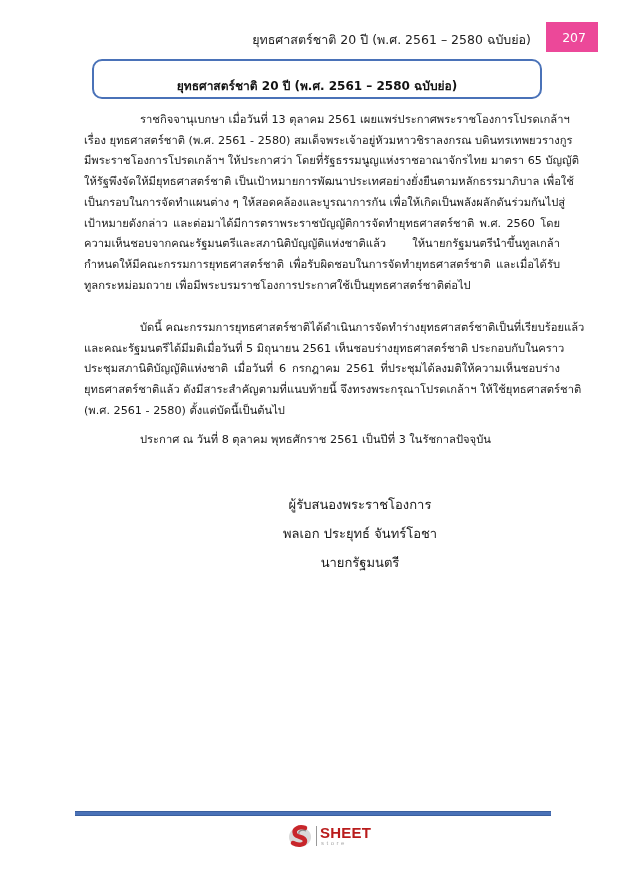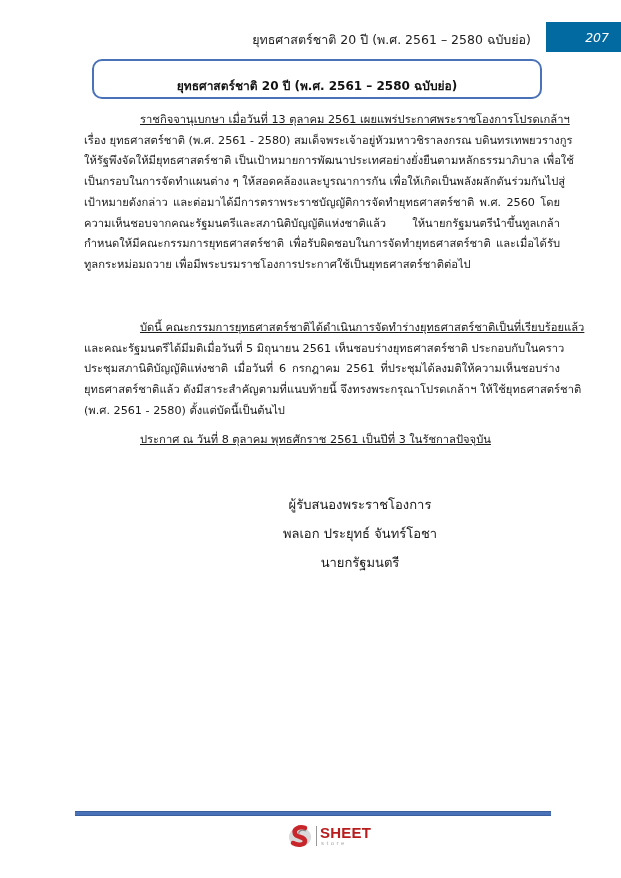--- a/index.html
+++ b/index.html
@@ -7,39 +7,39 @@
     width: 621px; height: 878px; background: #ffffff; position: relative; overflow: hidden;
     font-family: "DejaVu Sans", sans-serif; color: #1a1a1a;
   }
   .running-header {
     position: absolute; left: 0; top: 22px; width: 621px; height: 30px;
   }
   .running-title {
     position: absolute; right: 90px; top: 8px; font-size: 12.5px; color: #222; white-space: nowrap;
   }
   .page-num-box {
-    position: absolute; left: 546px; top: 0; width: 75px; height: 30px; background: #0369a1; font-style: italic;
+    position: absolute; left: 546px; top: 0; width: 52px; height: 30px; background: #ec4899;
   }
   .page-num {
     position: absolute; right: 12px; top: 8px; color: #fff; font-size: 12.5px;
   }
   .title-box {
     position: absolute; left: 92px; top: 59px; width: 450px; height: 40px;
     border: 2px solid #4a72b8; border-radius: 10px; box-sizing: border-box;
   }
   .title-text {
     position: absolute; left: 0; right: 0; top: 15px; text-align: center;
     font-size: 12px; font-weight: bold; color: #111; white-space: nowrap;
   }
   .body-text {
     position: absolute; left: 84px; width: 476px; font-size: 11.2px; line-height: 20.7px;
   }
   .line { display: block; white-space: nowrap; text-align: justify; text-align-last: justify; }
   .line.last { text-align-last: left; }
-  .indent { padding-left: 56px; text-decoration: underline; }
+  .indent { padding-left: 56px; }
   .p1 { top: 110px; }
   .p2 { top: 318px; }
   .p3 { top: 430px; }
   .sign {
     position: absolute; left: 200px; width: 320px; text-align: center; font-size: 13px;
   }
   .s1 { top: 494px; } .s2 { top: 523px; } .s3 { top: 552px; }
   .footer-bar {
     position: absolute; left: 75px; top: 811px; width: 476px; height: 5px; background: #4a72b8;
     border-top: 1px solid #3b5f9e; border-bottom: 1px solid #3b5f9e; box-sizing: border-box;
@@ -66,20 +66,21 @@
   </div>
 </div>
 
 <div class="title-box">
   <div class="title-text">ยุทธศาสตร์ชาติ 20 ปี (พ.ศ. 2561 – 2580 ฉบับย่อ)</div>
 </div>
 
 <div class="body-text p1">
   <span class="line indent">ราชกิจจานุเบกษา เมื่อวันที่ 13 ตุลาคม 2561 เผยแพร่ประกาศพระราชโองการโปรดเกล้าฯ</span>
   <span class="line">เรื่อง ยุทธศาสตร์ชาติ (พ.ศ. 2561 - 2580) สมเด็จพระเจ้าอยู่หัวมหาวชิราลงกรณ บดินทรเทพยวรางกูร</span>
+  <span class="line">มีพระราชโองการโปรดเกล้าฯ ให้ประกาศว่า โดยที่รัฐธรรมนูญแห่งราชอาณาจักรไทย มาตรา 65 บัญญัติ</span>
   <span class="line">ให้รัฐพึงจัดให้มียุทธศาสตร์ชาติ เป็นเป้าหมายการพัฒนาประเทศอย่างยั่งยืนตามหลักธรรมาภิบาล เพื่อใช้</span>
   <span class="line">เป็นกรอบในการจัดทำแผนต่าง ๆ ให้สอดคล้องและบูรณาการกัน เพื่อให้เกิดเป็นพลังผลักดันร่วมกันไปสู่</span>
   <span class="line">เป้าหมายดังกล่าว และต่อมาได้มีการตราพระราชบัญญัติการจัดทำยุทธศาสตร์ชาติ พ.ศ. 2560 โดย</span>
   <span class="line">ความเห็นชอบจากคณะรัฐมนตรีและสภานิติบัญญัติแห่งชาติแล้ว ให้นายกรัฐมนตรีนำขึ้นทูลเกล้า</span>
   <span class="line">กำหนดให้มีคณะกรรมการยุทธศาสตร์ชาติ เพื่อรับผิดชอบในการจัดทำยุทธศาสตร์ชาติ และเมื่อได้รับ</span>
   <span class="line last">ทูลกระหม่อมถวาย เพื่อมีพระบรมราชโองการประกาศใช้เป็นยุทธศาสตร์ชาติต่อไป</span>
 </div>
 
 <div class="body-text p2">
   <span class="line indent">บัดนี้ คณะกรรมการยุทธศาสตร์ชาติได้ดำเนินการจัดทำร่างยุทธศาสตร์ชาติเป็นที่เรียบร้อยแล้ว</span>

